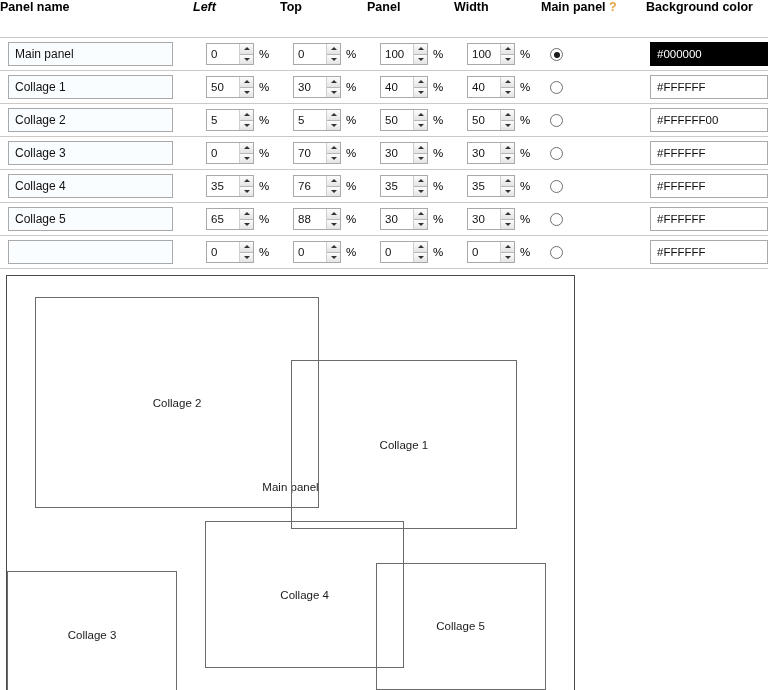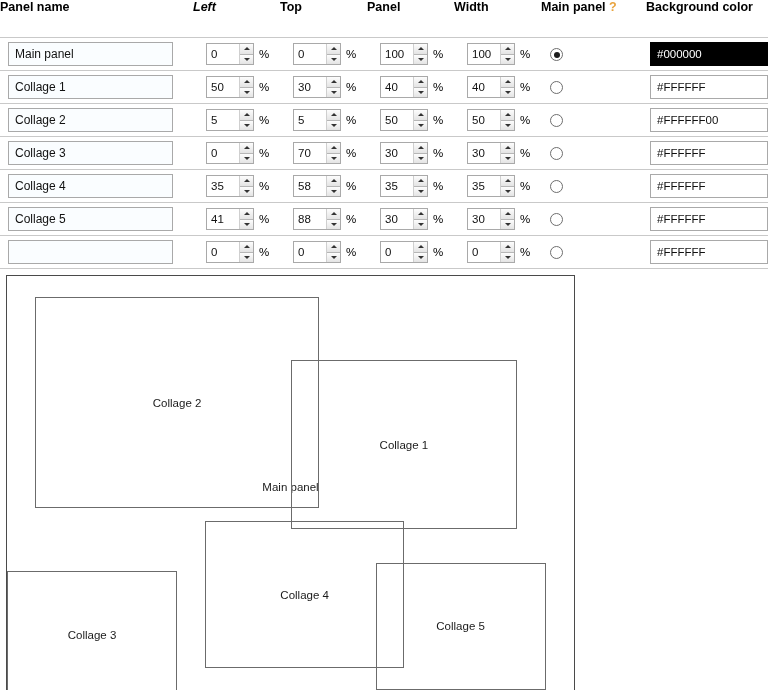--- a/index.html
+++ b/index.html
@@ -334,21 +334,21 @@
             <span class="spin-btns">
               <span class="spin-up">
                 <span class="arw arw-up"></span>
               </span>
               <span class="spin-dn">
                 <span class="arw arw-dn"></span>
               </span>
             </span>
           </span><span class="pct">%</span></td>
         <td><span class="spin-wrap">
-            <span class="spin-val">58</span>
+            <span class="spin-val">76</span>
             <span class="spin-btns">
               <span class="spin-up">
                 <span class="arw arw-up"></span>
               </span>
               <span class="spin-dn">
                 <span class="arw arw-dn"></span>
               </span>
             </span>
           </span><span class="pct">%</span></td>
         <td><span class="spin-wrap">
@@ -372,21 +372,21 @@
                 <span class="arw arw-dn"></span>
               </span>
             </span>
           </span><span class="pct">%</span></td>
         <td><span class="radio"></span></td>
         <td><input class="bg-input" type="text" value="#FFFFFF" style=""></td>
       </tr>
       <tr>
         <td><input class="txt-input" type="text" value="Collage 5" style=""></td>
         <td><span class="spin-wrap">
-            <span class="spin-val">41</span>
+            <span class="spin-val">65</span>
             <span class="spin-btns">
               <span class="spin-up">
                 <span class="arw arw-up"></span>
               </span>
               <span class="spin-dn">
                 <span class="arw arw-dn"></span>
               </span>
             </span>
           </span><span class="pct">%</span></td>
         <td><span class="spin-wrap">

